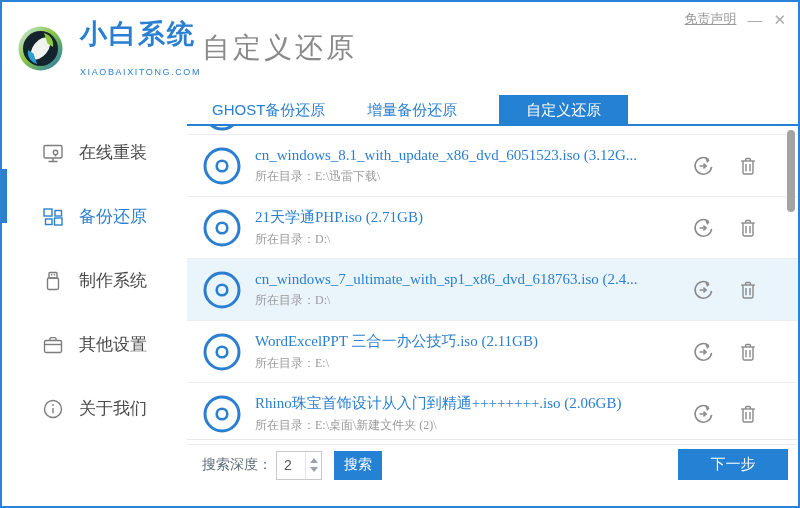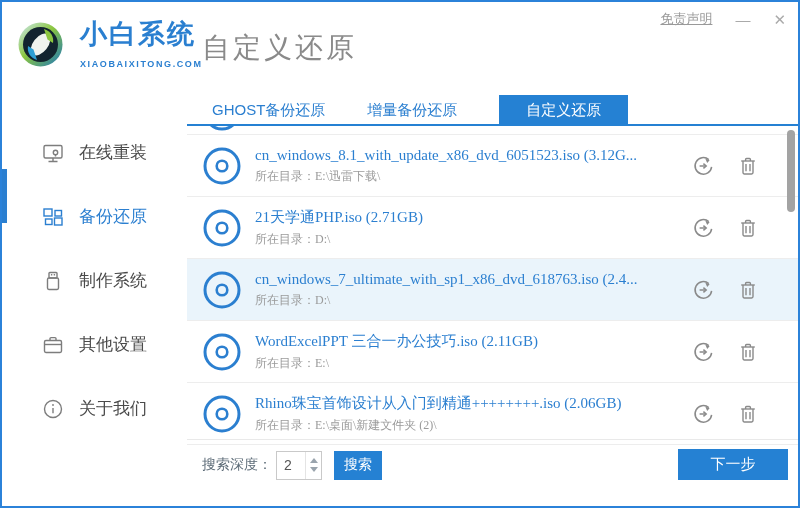--- a/index.html
+++ b/index.html
@@ -2,28 +2,28 @@
 <html><head>
 <meta charset="utf-8">
 <style>
   html,body{margin:0;padding:0;background:#fff;}
   .window{
     width:800px;height:508px;box-sizing:border-box;position:relative;
     border:2px solid #2b82d9;background:#fff;overflow:hidden;
     font-family:"Liberation Sans","DejaVu Sans",sans-serif;
   }
   
-  .titlebar{position:absolute;top:8px;right:12px;display:flex;align-items:center;gap:23px;z-index:5;}
+  .titlebar{position:absolute;top:8px;right:12px;display:flex;align-items:center;gap:11px;z-index:5;}
   .disclaimer{color:#999;font-size:13px;text-decoration:underline;cursor:pointer;}
   .win-btn{color:#aaa;font-size:15px;line-height:15px;cursor:pointer;}
   
   .brand{position:absolute;left:15px;top:17px;display:flex;align-items:center;gap:16px;}
   .brand-text{display:flex;flex-direction:column;}
   .brand-name{font-size:27px;font-weight:bold;color:#2a7fd0;letter-spacing:2px;line-height:30px;}
-  .brand-domain{font-size:9px;font-weight:bold;color:#2a7fd0;letter-spacing:1.6px;margin-top:10px;}
+  .brand-domain{font-size:9px;font-weight:normal;color:#2a7fd0;letter-spacing:1.6px;margin-top:18px;}
   .page-title{position:absolute;left:200px;top:27px;font-size:28px;color:#8a8a8a;letter-spacing:3px;}
   
   .sidebar{position:absolute;left:0;top:86px;width:185px;bottom:0;padding-top:12px;}
   .side-item{height:64px;display:flex;align-items:flex-end;padding-left:40px;gap:15px;
     position:relative;color:#4a4a4a;font-size:17px;cursor:pointer;}
   .side-item.active{color:#2b7fd0;}
   .side-item.active::before{content:"";position:absolute;left:0;top:5px;bottom:5px;width:5px;background:#2b7fd0;}
   .side-icon{width:22px;height:22px;flex:0 0 22px;}
   
   .tabs{position:absolute;left:185px;right:0;top:93px;height:29px;display:flex;

